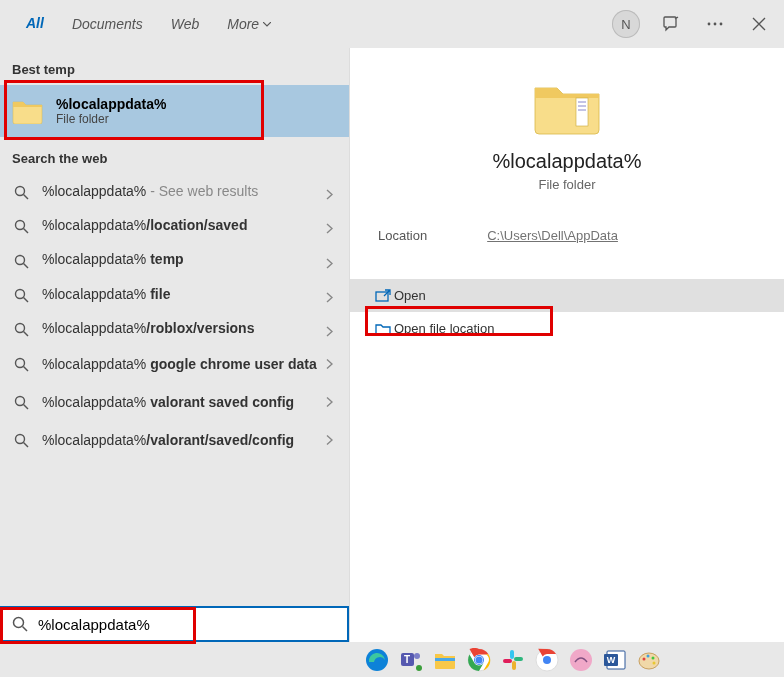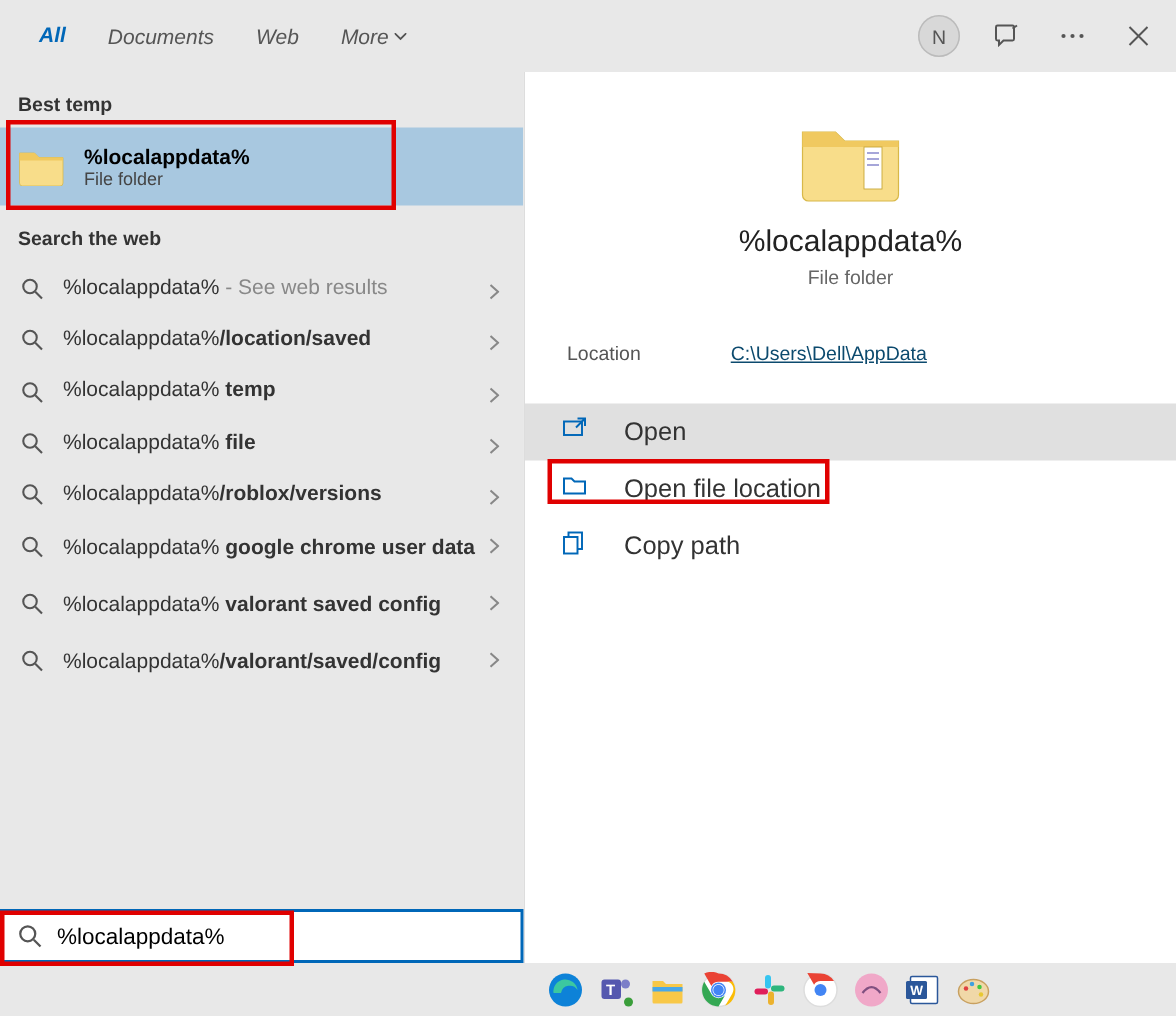--- a/index.html
+++ b/index.html
@@ -37,25 +37,25 @@
 .witem .chev { color: #888; font-size: 12px; position:absolute; right:16px; }
 .witem.multi { align-items: flex-start; padding-top:10px; padding-bottom:10px; }
 .witem.multi .sicon { margin-top: 2px; }
 .witem.multi .chev { top: 50%; transform: translateY(-50%); }
 
 
 .preview { text-align: center; padding: 30px 0 10px; }
 .preview .big-folder { margin: 0 auto 14px; width: 70px; height: 58px; }
 .preview h2 { font-size: 20px; font-weight: 400; color: #222; margin-bottom: 4px; }
 .preview .sub { font-size: 13px; color: #666; }
-.meta { display: flex; padding: 26px 28px 26px; font-size: 13px; gap: 60px; }
+.meta { display: flex; padding: 26px 28px 36px; font-size: 13px; gap: 60px; }
 .meta .k { color: #555; }
-.meta .v { color: #0c4a6e; text-decoration: underline; cursor:pointer; }
+.meta .v { color: #737373; text-decoration: underline; cursor:pointer; }
 .actions { }
-.action { display: flex; align-items: flex-start; gap: 24px; padding: 9px 24px; font-size: 17px; color: #333; cursor: pointer; }
+.action { display: flex; align-items: flex-end; gap: 2px; padding: 9px 24px; font-size: 13px; color: #333; cursor: pointer; }
 .action.sel { background: #e0e0e0; position: relative; }
 .action .aicon { width: 18px; display:flex; justify-content:center; color: #0067b8; }
 .red-box2 { position:absolute; border: 3px solid #e00000; left: 365px; top: 306px; width: 188px; height: 30px; pointer-events:none; }
 
 
 .searchbar { position: absolute; bottom: 35px; left: 0; width: 349px; height: 36px; background: #fff; border: 2px solid #0067b8; display: flex; align-items: center; padding: 0 10px; gap: 10px; }
 .searchbar .sicon { color: #555; }
 .searchbar input { border: none; outline: none; font-size: 15px; flex: 1; background: transparent; }
 .red-box3 { position:absolute; border: 3px solid #e00000; left: 0px; bottom: 33px; width: 196px; height: 37px; pointer-events:none; }
 
@@ -264,29 +264,20 @@
           <span>Open</span>
         </div>
         <div class="action">
           <span class="aicon">
             <svg width="16" height="14">
               <path d="M1 3 h5 l2 2 h7 v8 h-14 z" fill="none" stroke="#0067b8" stroke-width="1.3"></path>
             </svg>
           </span>
           <span>Open file location</span>
         </div>
-        <div class="action">
-          <span class="aicon">
-            <svg width="16" height="16">
-              <rect x="4" y="1" width="9" height="11" fill="none" stroke="#0067b8" stroke-width="1.3"></rect>
-              <rect x="1" y="4" width="9" height="11" fill="#fff" stroke="#0067b8" stroke-width="1.3"></rect>
-            </svg>
-          </span>
-          <span>Copy path</span>
-        </div>
       </div>
   </div>
 </div>
 
 <div class="searchbar">
   <span class="sicon">
     <svg width="16" height="16">
         <circle cx="6.5" cy="6.5" r="5" fill="none" stroke="#555" stroke-width="1.5"></circle>
         <line x1="10.5" y1="10.5" x2="15" y2="15" stroke="#555" stroke-width="1.5"></line>
       </svg>

